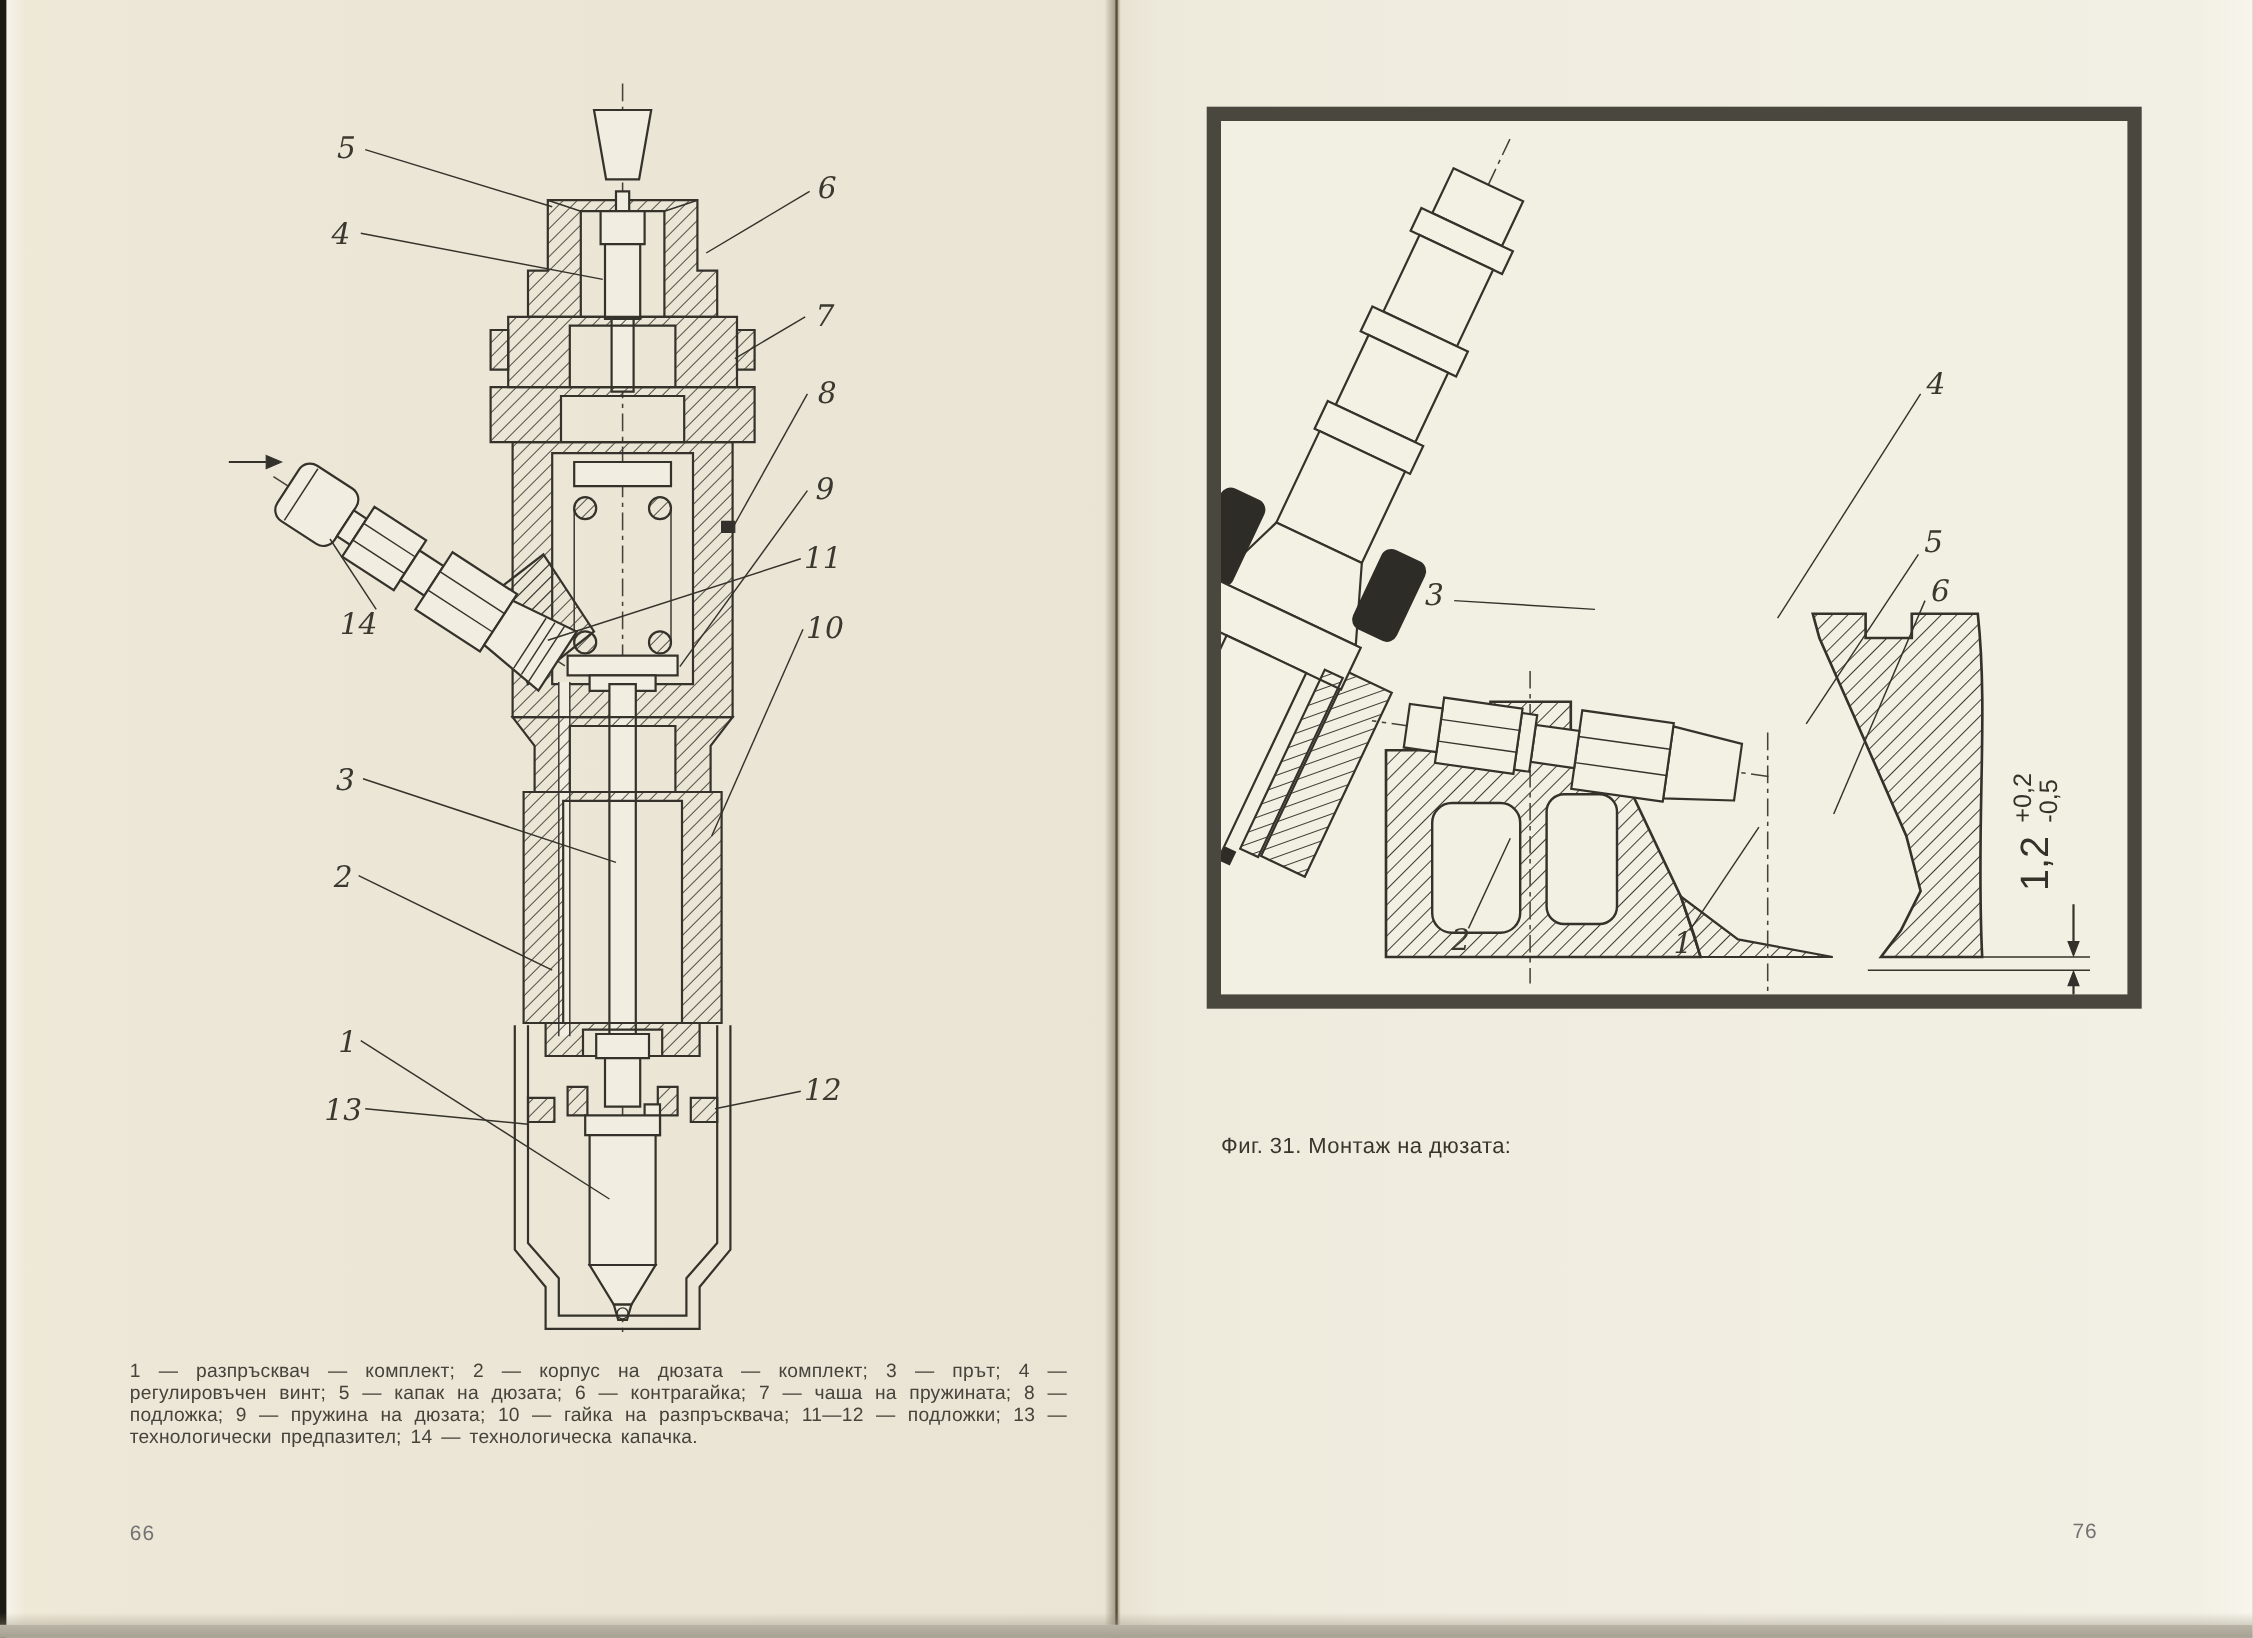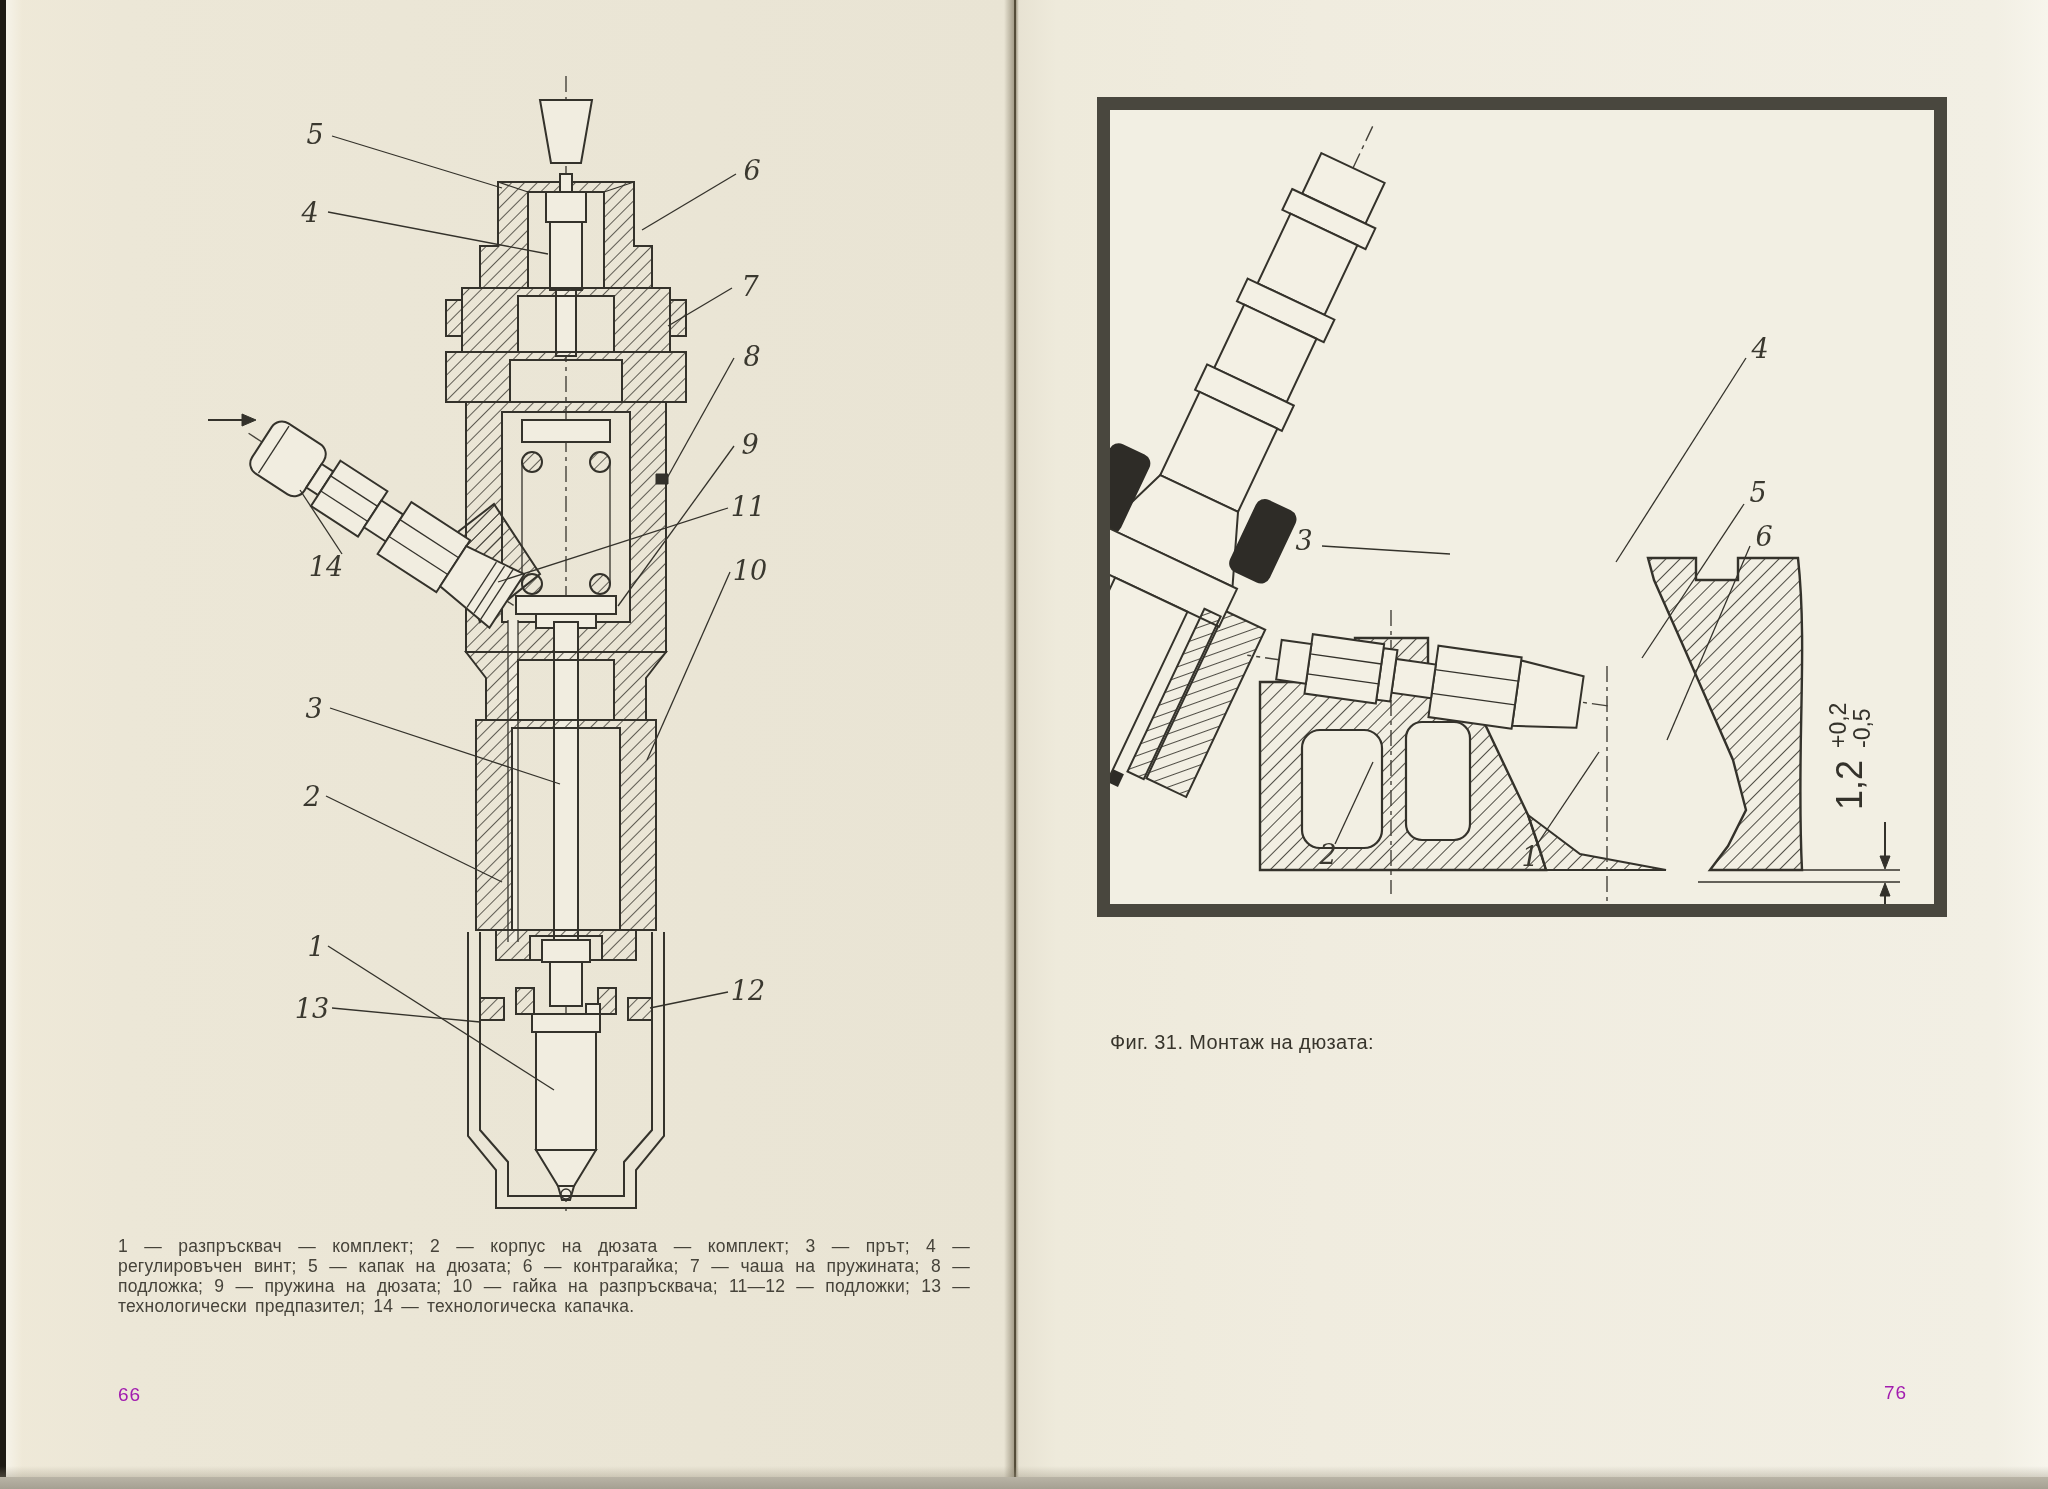--- a/index.html
+++ b/index.html
@@ -27,21 +27,21 @@
   .fig31-frame svg{display:block;}
 
   
   .caption{position:absolute;color:#38352c;font-size:21px;letter-spacing:0.4px;}
   .cap30{left:220px;top:1249px;width:640px;}
   .cap31{left:1110px;top:1031px;width:820px;font-size:20px;}
   .legend{position:absolute;color:#46433a;font-size:17.5px;line-height:20px;
      text-align:justify;letter-spacing:0.2px;word-spacing:3px;}
   .leg30{left:118px;top:1236px;width:852px;}
   .leg31{left:1110px;top:1071px;width:820px;}
-  .pagenum{position:absolute;color:#a21caf;font-size:19px;letter-spacing:1px;}
+  .pagenum{position:absolute;color:#737373;font-size:19px;letter-spacing:1px;}
   .pn66{left:118px;top:1384px;}
   .pn67{left:1884px;top:1382px;}
 
   
   .fig30{position:absolute;left:150px;top:60px;}
   svg line, svg path, svg rect, svg circle, svg polygon{vector-effect:non-scaling-stroke;}
   .ink{stroke:#34322b;stroke-width:2;fill:none;}
   .ink-thin{stroke:#34322b;stroke-width:1.3;fill:none;}
   .white{fill:#f1ede0;stroke:#34322b;stroke-width:2;}
   .white31{fill:#f3f0e4;stroke:#34322b;stroke-width:2;}

